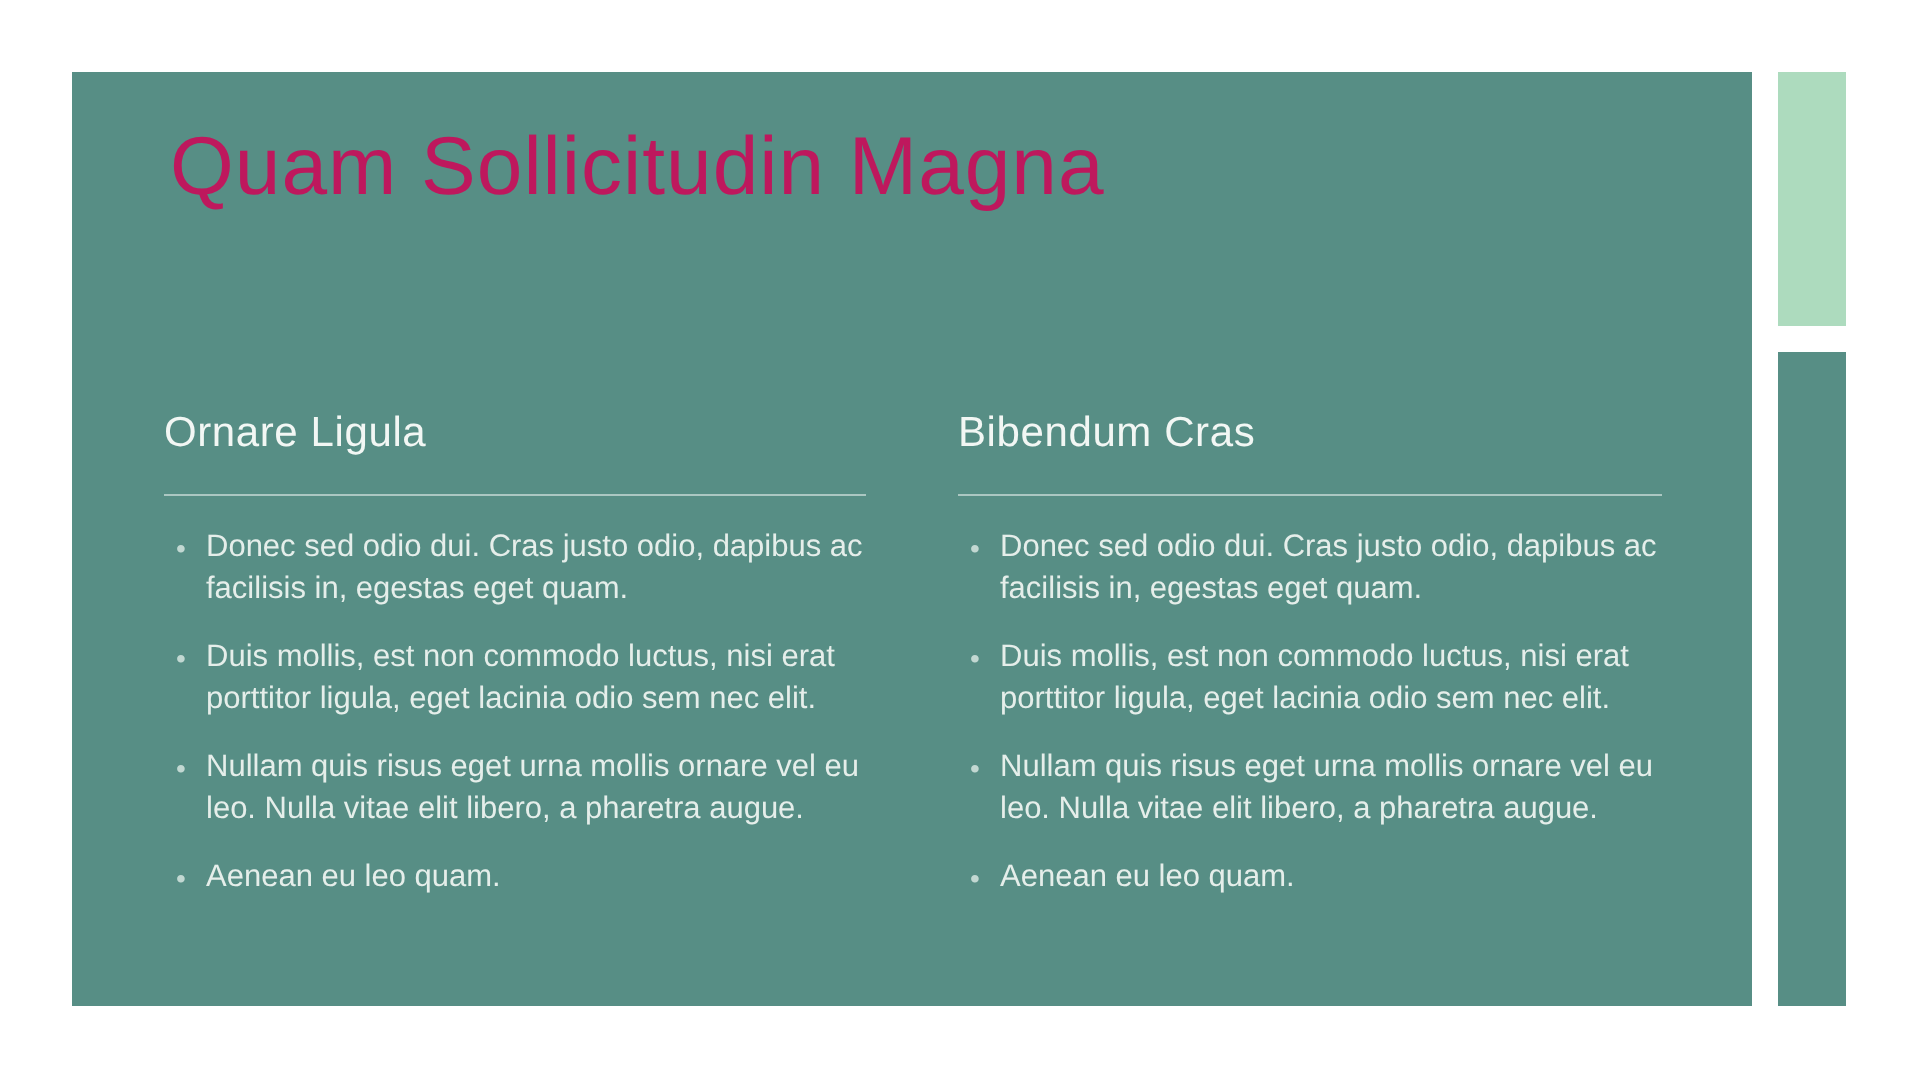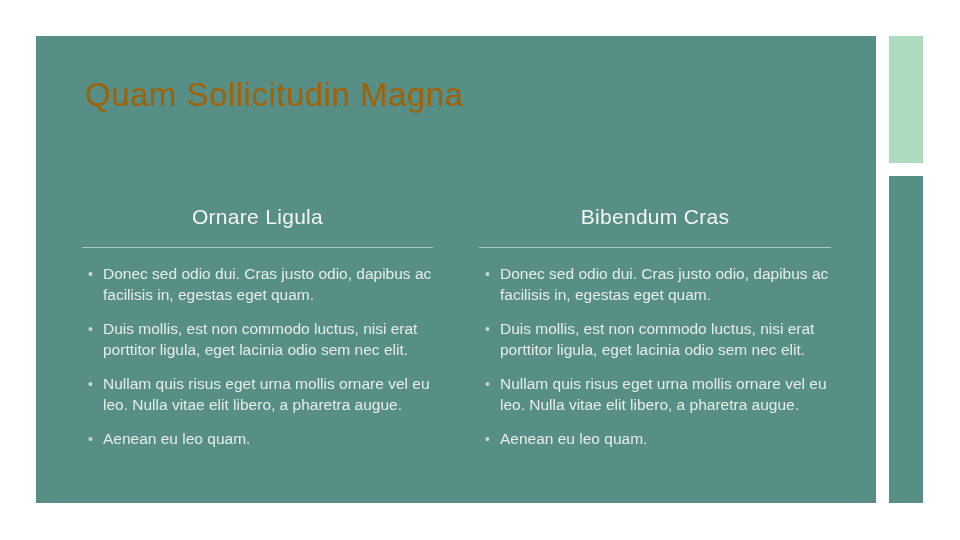--- a/index.html
+++ b/index.html
@@ -35,39 +35,39 @@
     position: absolute;
     left: 889px;
     top: 176px;
     width: 34px;
     height: 327px;
     background: #578E85;
   }
   .slide-title {
     position: absolute;
     left: 85px;
-    top: 76px;
+    top: 60px;
     width: 700px;
-    font-size: 33px;
+    font-size: 41px;
     font-weight: 300;
     letter-spacing: 0.5px;
-    color: #a16207;
+    color: #be185d;
     white-space: nowrap;
   }
   .column {
     position: absolute;
     top: 205px;
   }
   .column.left  { left: 82px;  width: 351px; }
   .column.right { left: 479px; width: 352px; }
   .column-header {
     font-size: 21px;
     font-weight: 300;
     letter-spacing: 0.3px;
-    text-align: center;
+    text-align: left;
     color: #F2F7F4;
     margin: 0 0 18px 0;
   }
   .column-divider {
     border: none;
     border-top: 1px solid rgba(255,255,255,0.5);
     margin: 0 0 16px 0;
   }
   .bullet-list {
     list-style: none;

